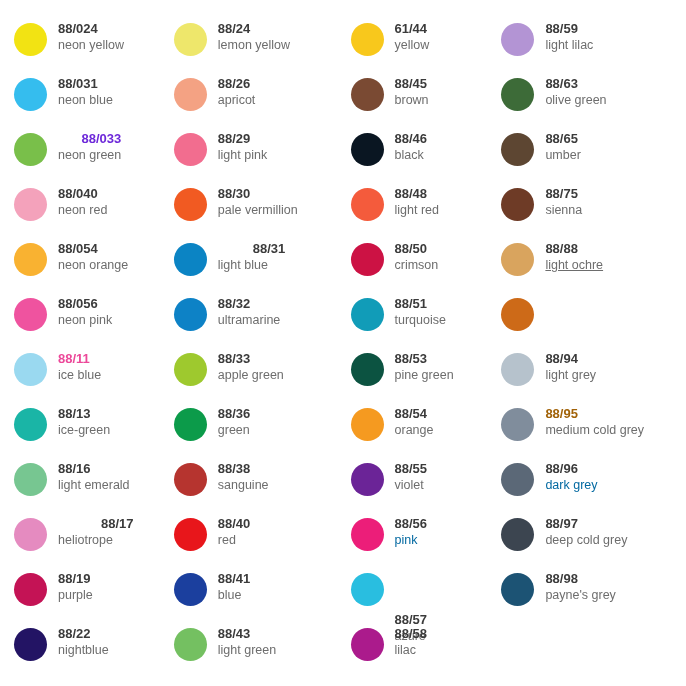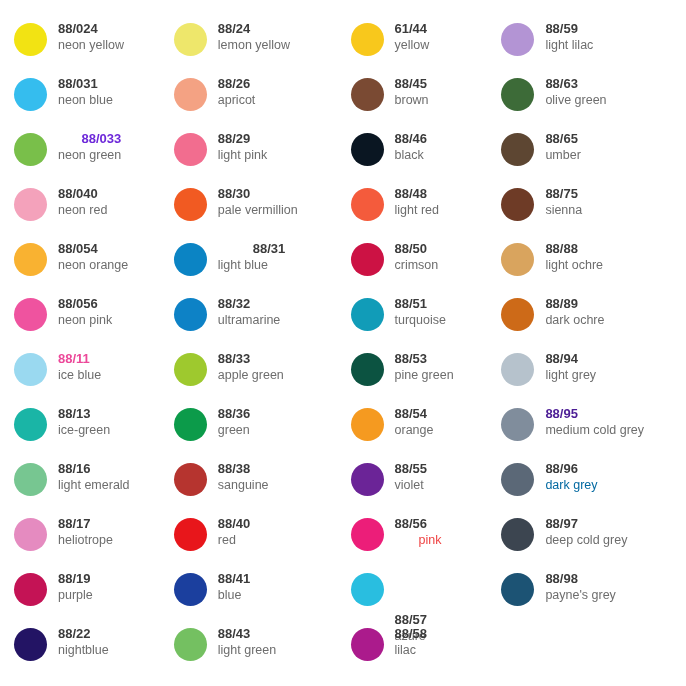--- a/index.html
+++ b/index.html
@@ -133,21 +133,21 @@
       <div class="swatch-row">
         <div class="dot" style="background: rgb(119, 198, 145);"></div>
         <div class="labels">
           <div class="code" style="color: rgb(59, 59, 59);">88/16</div>
           <div class="cname" style="color: rgb(109, 109, 109);">light emerald</div>
         </div>
       </div>
       <div class="swatch-row">
         <div class="dot" style="background: rgb(229, 139, 192);"></div>
         <div class="labels">
-          <div class="code" style="color: rgb(59, 59, 59);">88/17</div>
+          <div class="code" style="color: rgb(59, 59, 59); margin-left: 43px;">88/17</div>
           <div class="cname" style="color: rgb(109, 109, 109);">heliotrope</div>
         </div>
       </div>
       <div class="swatch-row">
         <div class="dot" style="background: rgb(196, 19, 85);"></div>
         <div class="labels">
           <div class="code" style="color: rgb(59, 59, 59);">88/19</div>
           <div class="cname" style="color: rgb(109, 109, 109);">purple</div>
         </div>
       </div>
@@ -306,21 +306,21 @@
         <div class="dot" style="background: rgb(107, 36, 151);"></div>
         <div class="labels">
           <div class="code" style="color: rgb(59, 59, 59);">88/55</div>
           <div class="cname" style="color: rgb(109, 109, 109);">violet</div>
         </div>
       </div>
       <div class="swatch-row">
         <div class="dot" style="background: rgb(236, 30, 121);"></div>
         <div class="labels">
           <div class="code" style="color: rgb(59, 59, 59);">88/56</div>
-          <div class="cname" style="color: #ef4444; margin-left: 24px;">pink</div>
+          <div class="cname" style="color: #0369a1;">pink</div>
         </div>
       </div>
       <div class="swatch-row">
         <div class="dot" style="background: rgb(41, 190, 224);"></div>
         <div class="labels">
           <div class="code" style="color: rgb(59, 59, 59); margin-top: 41px;">88/57</div>
           <div class="cname" style="color: rgb(109, 109, 109);">azure</div>
         </div>
       </div>
       <div class="swatch-row">
@@ -357,41 +357,37 @@
         <div class="dot" style="background: rgb(110, 59, 38);"></div>
         <div class="labels">
           <div class="code" style="color: rgb(59, 59, 59);">88/75</div>
           <div class="cname" style="color: rgb(109, 109, 109);">sienna</div>
         </div>
       </div>
       <div class="swatch-row">
         <div class="dot" style="background: rgb(217, 164, 94);"></div>
         <div class="labels">
           <div class="code" style="color: rgb(59, 59, 59);">88/88</div>
-          <div class="cname" style="color: rgb(109, 109, 109);">light ochre</div>
+          <div class="cname" style="color: rgb(109, 109, 109); text-decoration: underline;">light ochre</div>
         </div>
       </div>
       <div class="swatch-row">
         <div class="dot" style="background: rgb(205, 106, 24);"></div>
-        <div class="labels">
-          <div class="code" style="color: rgb(59, 59, 59);">88/89</div>
-          <div class="cname" style="color: rgb(109, 109, 109);">dark ochre</div>
-        </div>
       </div>
       <div class="swatch-row">
         <div class="dot" style="background: rgb(182, 194, 204);"></div>
         <div class="labels">
           <div class="code" style="color: rgb(59, 59, 59);">88/94</div>
           <div class="cname" style="color: rgb(109, 109, 109);">light grey</div>
         </div>
       </div>
       <div class="swatch-row">
         <div class="dot" style="background: rgb(128, 141, 156);"></div>
         <div class="labels">
-          <div class="code" style="color: #4c1d95;">88/95</div>
+          <div class="code" style="color: #a16207;">88/95</div>
           <div class="cname" style="color: rgb(109, 109, 109);">medium cold grey</div>
         </div>
       </div>
       <div class="swatch-row">
         <div class="dot" style="background: rgb(91, 104, 119);"></div>
         <div class="labels">
           <div class="code" style="color: rgb(59, 59, 59);">88/96</div>
           <div class="cname" style="color: #0369a1;">dark grey</div>
         </div>
       </div>

